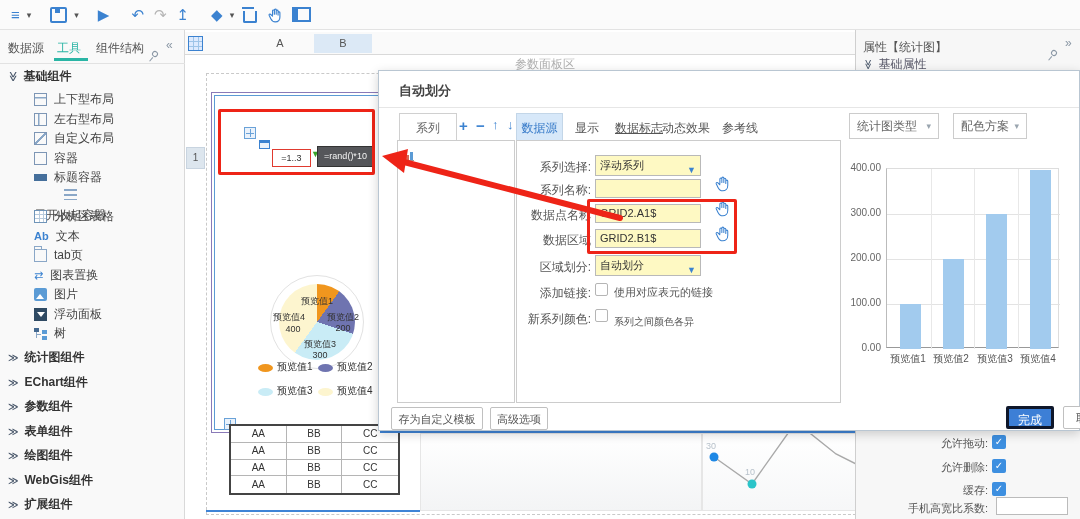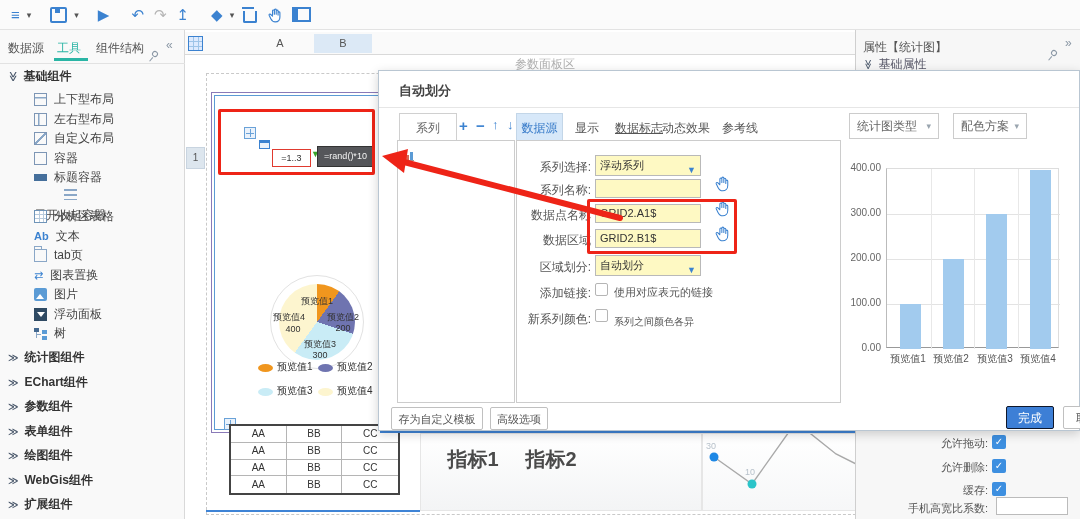--- a/index.html
+++ b/index.html
@@ -137,21 +137,21 @@
   .ddl .c{color:#9aa5af;font-size:9px;}
   .plot{left:507px;top:97px;width:173px;height:180px;border-top:1px solid #ddd;border-right:1px solid #ddd;
         border-left:1px solid #bbb;border-bottom:1px solid #999;}
   .hgrid{left:0;width:173px;height:1px;background:#e3e3e3;}
   .vgrid{top:0;width:1px;height:180px;background:#e8e8e8;}
   .bar{background:#a2cbee;}
   .ytick{left:440px;width:62px;text-align:right;font-size:10px;color:#666;}
   .xtick{top:281px;width:48px;text-align:center;font-size:10px;color:#555;white-space:nowrap;}
   .dlg-btn{height:23px;border:1px solid #c0c0c0;background:#fff;border-radius:2px;font-size:11px;color:#555;
            text-align:center;line-height:23px;cursor:pointer;white-space:nowrap;}
-  .btn-primary{background:#3d7fd6;border:1px solid #0f172a;color:#fff;font-size:12px;}
+  .btn-primary{background:#3d7fd6;border:3px solid #0f172a;color:#fff;font-size:12px;}
   .overlay{position:absolute;left:0;top:0;z-index:30;pointer-events:none;}
 </style>
 </head>
 <body>
 
 <div id="root">
 
   <div class="abs toolbar">
     <span class="tbi">≡</span>
     <span class="tbi small">▾</span>
@@ -320,22 +320,20 @@
       <div class="tcell">CC</div>
       <div class="tcell">AA</div>
       <div class="tcell">BB</div>
       <div class="tcell">CC</div>
       <div class="tcell">AA</div>
       <div class="tcell">BB</div>
       <div class="tcell">CC</div>
     </div>
 
     <div class="abs metrics-panel"></div>
-    <div class="abs metric" style="left:246px;">指标1</div>
-    <div class="abs metric" style="left:324px;">指标2</div>
 
     <div class="abs line-panel">
       <svg width="178" height="78" viewBox="0 0 178 78">
         <polyline points="11,23 49,50 93,-12 133,20 165,36" fill="none" stroke="#a9a9a9" stroke-width="1.4"></polyline>
         <circle cx="11" cy="23" r="4.5" fill="#1e88e5"></circle>
         <circle cx="49" cy="50" r="4.5" fill="#2bc4c9"></circle>
         <circle cx="165" cy="36" r="4.5" fill="#f08019"></circle>
         <text x="3" y="15" font-size="9" fill="#b8c2cb">30</text>
         <text x="42" y="41" font-size="9" fill="#b8c2cb">10</text>
         <text x="155" y="26" font-size="9" fill="#b8c2cb">20</text>

